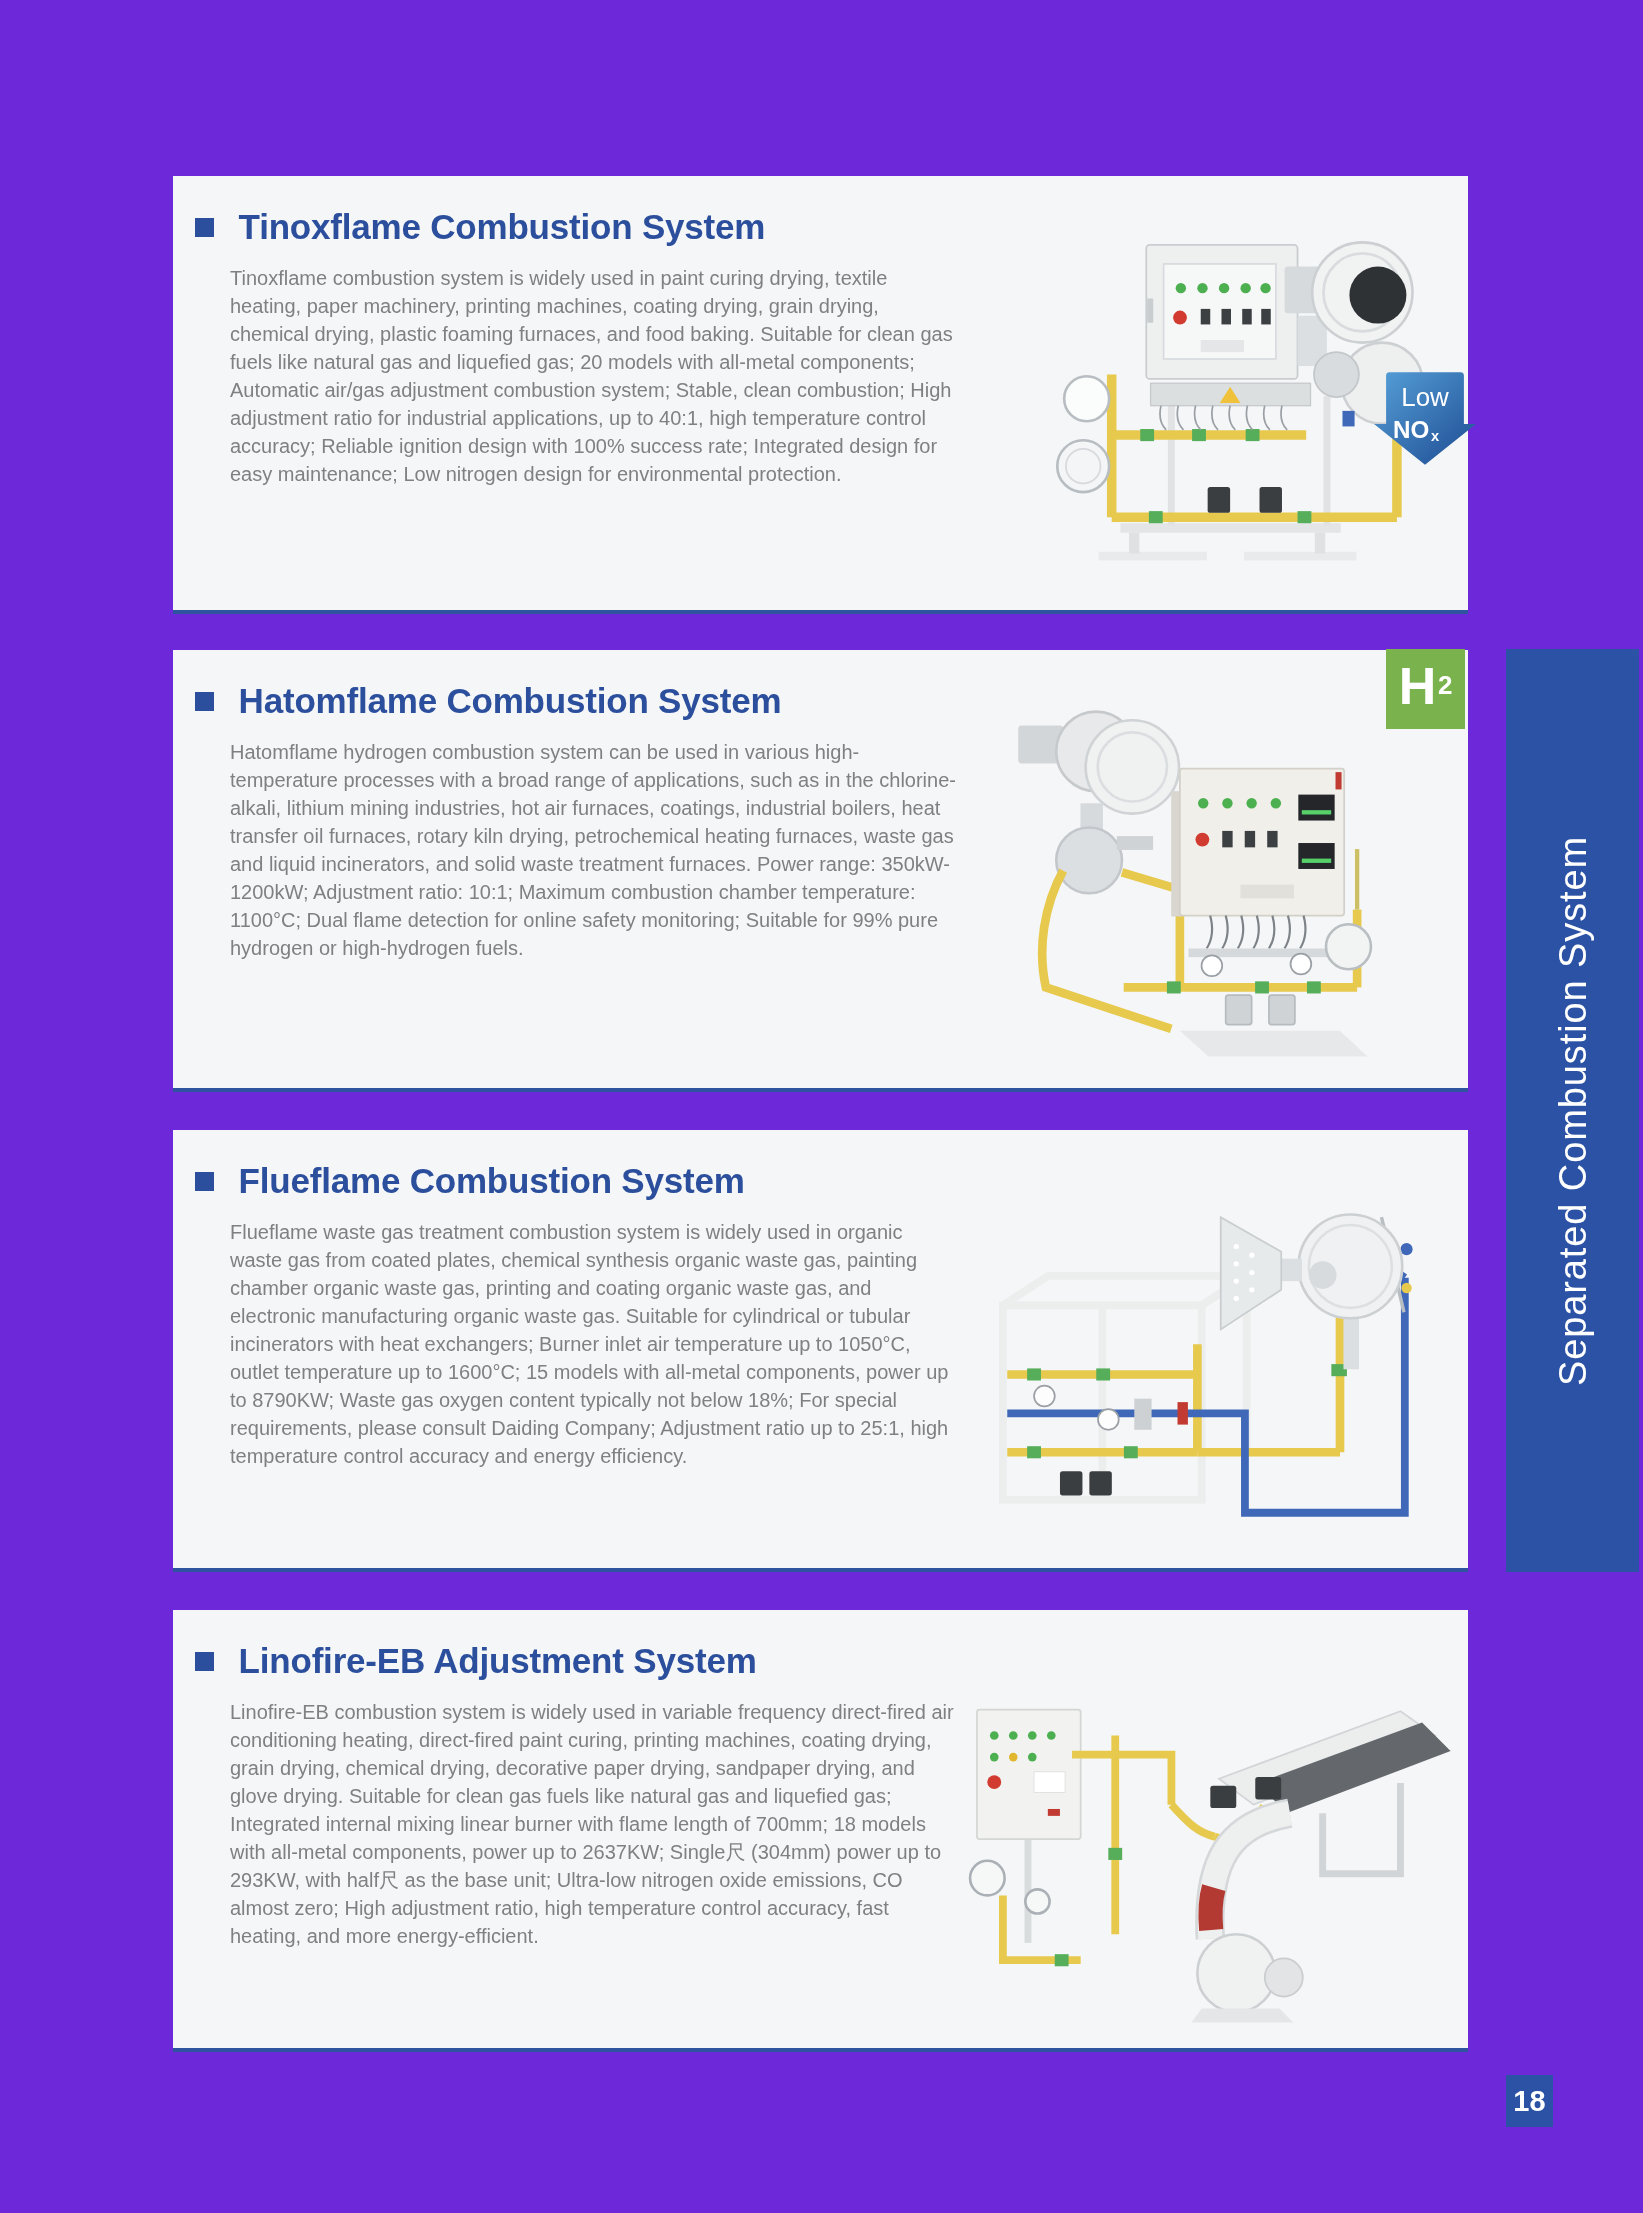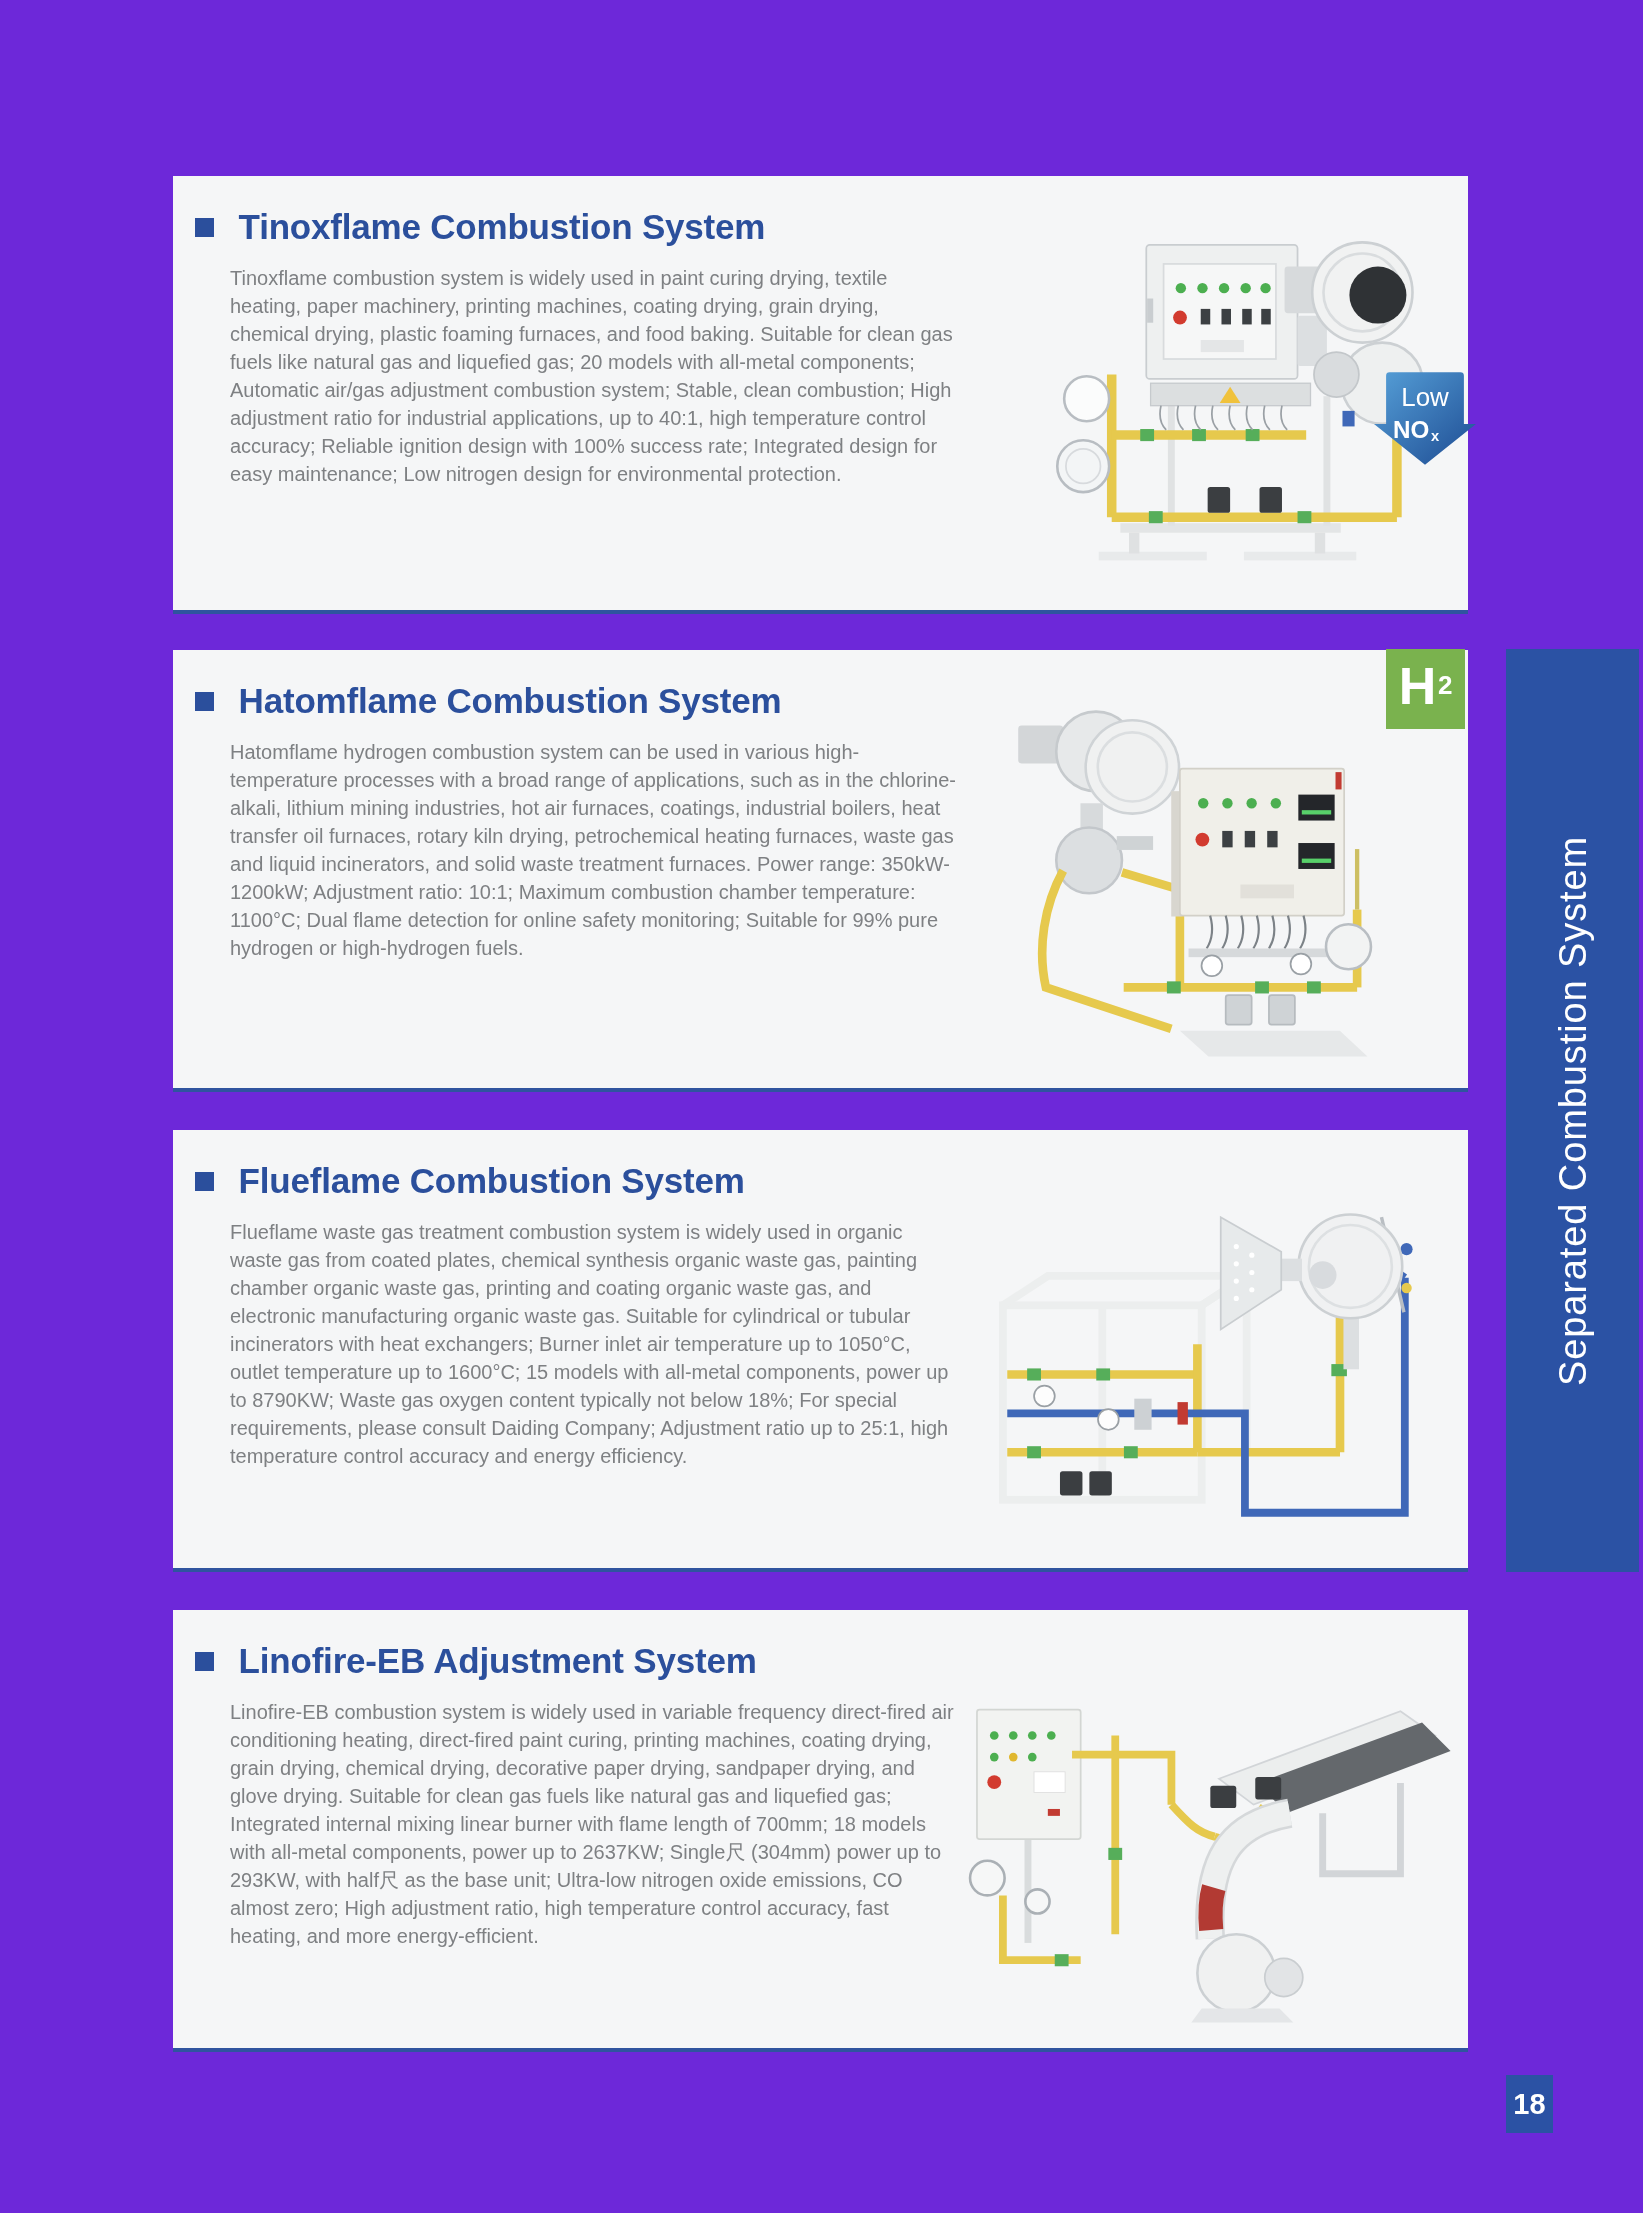--- a/index.html
+++ b/index.html
@@ -35,21 +35,21 @@
 
   .badge-h2 { position:absolute; left:1386px; top:649px; width:79px; height:80px; background:#7ab24e;
               display:flex; align-items:flex-start; justify-content:center; z-index:3; }
   .badge-h2 .h  { color:#ffffff; font-weight:700; font-size:52px; line-height:74px; }
   .badge-h2 .sub{ color:#ffffff; font-weight:700; font-size:26px; line-height:74px; align-self:flex-end; margin:0 0 7px 1.7px; }
 
   .sidebar { position:absolute; left:1506px; top:649px; width:133px; height:923px; background:#2b52a4; z-index:2; }
   .sidebar-label { position:absolute; left:50%; top:50%; transform:translate(-50%,-50%) rotate(-90deg);
                    white-space:nowrap; color:#ffffff; font-size:38px; font-weight:400; letter-spacing:0.9px; }
 
-  .page-number { position:absolute; left:1506px; top:2075px; width:47px; height:58px; background:#2b52a4;
+  .page-number { position:absolute; left:1506px; top:2075px; width:47px; height:52px; background:#2b52a4;
                  display:flex; align-items:center; justify-content:center; color:#ffffff;
                  font-size:29px; font-weight:700; }
 
   svg { display:block; width:100%; height:100%; }
 </style>
 </head>
 <body>
 
 <div class="page">
 

